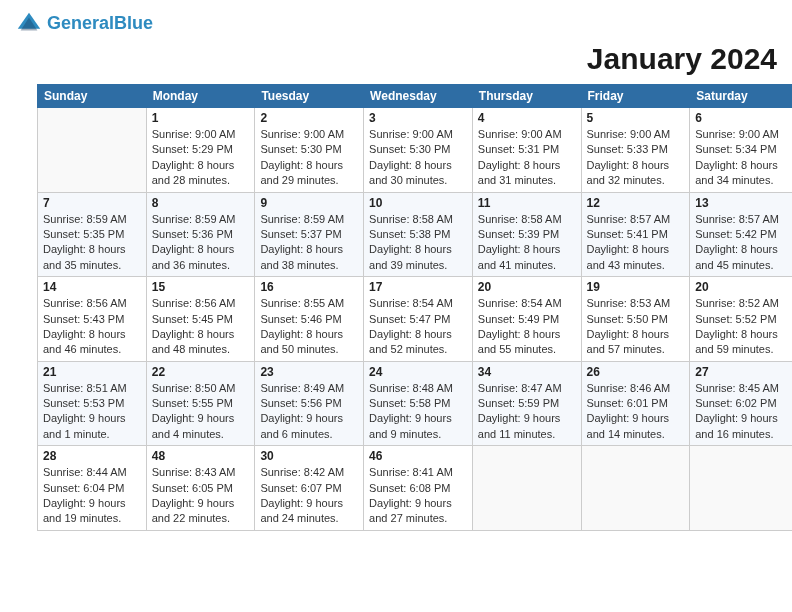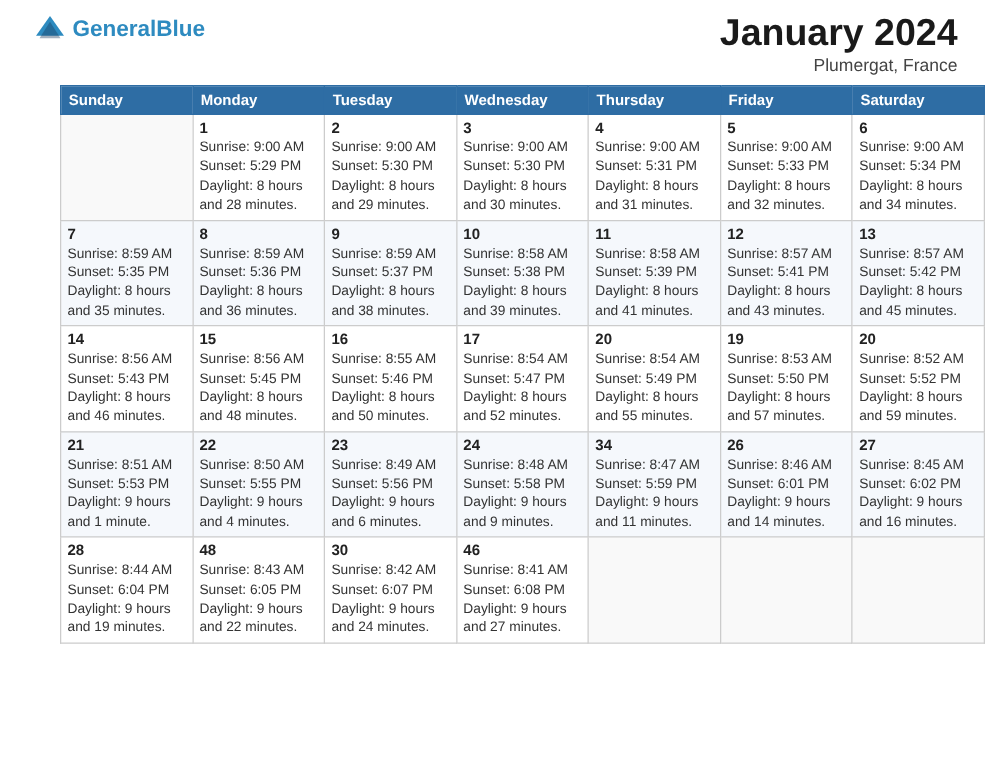--- a/index.html
+++ b/index.html
@@ -6,21 +6,21 @@
     body {
       width: 792px;
       height: 612px;
       font-family: Arial, sans-serif;
       background: #fff;
       overflow: hidden;
     }
     .page {
       width: 792px;
       height: 612px;
-      padding: 10px 26px;
+      padding: 10px 15px;
     }
     .header {
       display: flex;
       justify-content: space-between;
       align-items: flex-start;
       margin-bottom: 8px;
     }
     .logo {
       display: flex;
       align-items: center;
@@ -34,20 +34,21 @@
     .logo-text span {
       color: #2e8bc0;
     }
     .logo-icon {
       width: 28px;
       height: 28px;
       margin-right: 4px;
     }
     .title-block {
       text-align: right;
+      margin-top: 32px;
     }
     .month-title {
       font-size: 30px;
       font-weight: bold;
       color: #1a1a1a;
     }
     .location {
       font-size: 14px;
       color: #444;
     }
@@ -105,21 +106,20 @@
       <svg class="logo-icon" viewBox="0 0 30 30">
         <polygon points="15,3 27,20 3,20" fill="#2e8bc0"></polygon>
         <polygon points="15,8 24,22 6,22" fill="#1a3a5c" opacity="0.4"></polygon>
       </svg>
       <div class="logo-text">
         <span>General</span><span style="color:#2e8bc0">Blue</span>
       </div>
     </div>
     <div class="title-block">
       <div class="month-title">January 2024</div>
-      <div class="location">Plumergat, France</div>
     </div>
   </div>
 
   <table class="calendar">
     <thead>
       <tr>
       <th>Sunday</th>
           <th>Monday</th>
           <th>Tuesday</th>
           <th>Wednesday</th>

